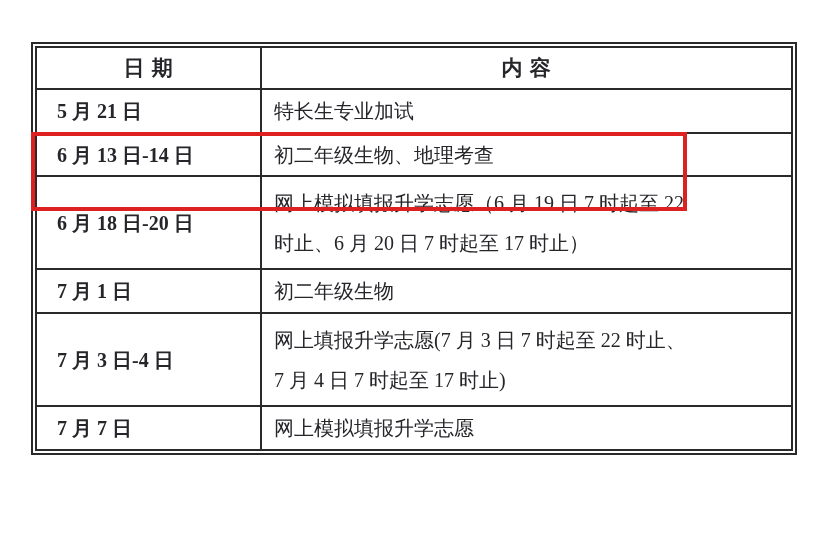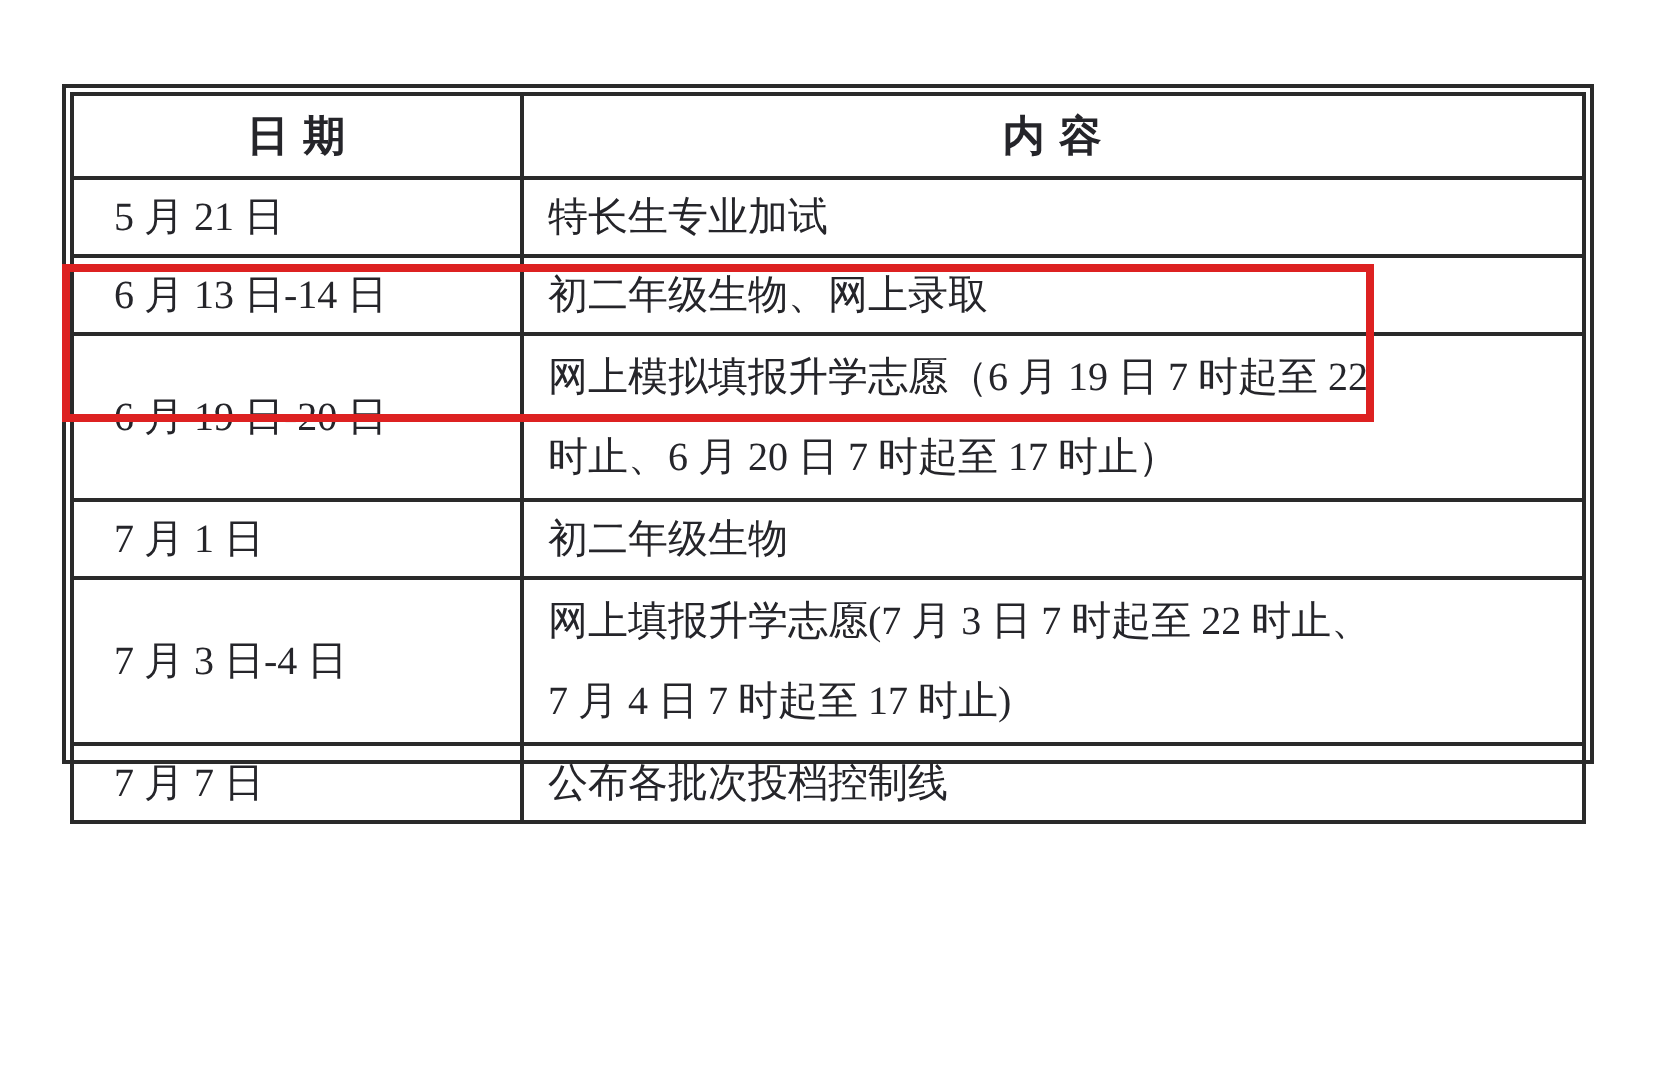--- a/index.html
+++ b/index.html
@@ -15,21 +15,21 @@
     font-family: "Liberation Serif", "DejaVu Serif", serif;
     color: var(--text);
     overflow: hidden;
   }
   .stage { position: relative; width: 830px; height: 533px; }
 
   
   .table-wrap {
     position: absolute;
     left: 31px; top: 42px;
-    width: 766px; height: 340px;
+    width: 766px; height: 413px;
     border: 2px solid var(--border);
     padding: 2px;
     background: var(--background);
   }
   table.schedule {
     width: 100%; height: 100%;
     border-collapse: collapse;
     table-layout: fixed;
   }
   th, td {
@@ -44,20 +44,21 @@
     text-align: center;
     letter-spacing: 1px;
   }
   thead tr { height: 42px; }
   tbody tr { height: 39px; }
   tbody tr.tall { height: 83px; }
   td.date-cell {
     width: 225px;
     padding-left: 20px;
     white-space: nowrap;
+    font-weight: bold;
   }
   td.content-cell {
     padding-left: 12px;
     white-space: pre-line;
   }
   tbody tr.tall td.content-cell { line-height: 40px; margin-top: 20px; }
 
   
   .highlight-box {
     position: absolute;
@@ -81,39 +82,39 @@
           <th>内 容</th>
         </tr>
       </thead>
       <tbody>
         <tr>
           <td class="date-cell">5 月 21 日</td>
           <td class="content-cell">特长生专业加试</td>
         </tr>
         <tr>
           <td class="date-cell">6 月 13 日-14 日</td>
-          <td class="content-cell">初二年级生物、网上录取</td>
+          <td class="content-cell">初二年级生物、地理考查</td>
         </tr>
         <tr class="tall">
-          <td class="date-cell">6 月 19 日-20 日</td>
+          <td class="date-cell">6 月 18 日-20 日</td>
           <td class="content-cell">网上模拟填报升学志愿（6 月 19 日 7 时起至 22
 时止、6 月 20 日 7 时起至 17 时止）</td>
         </tr>
         <tr>
           <td class="date-cell">7 月 1 日</td>
           <td class="content-cell">初二年级生物</td>
         </tr>
         <tr class="tall">
           <td class="date-cell">7 月 3 日-4 日</td>
           <td class="content-cell">网上填报升学志愿(7 月 3 日 7 时起至 22 时止、
 7 月 4 日 7 时起至 17 时止)</td>
         </tr>
         <tr>
           <td class="date-cell">7 月 7 日</td>
-          <td class="content-cell">公布各批次投档控制线</td>
+          <td class="content-cell">网上模拟填报升学志愿</td>
         </tr>
       </tbody>
     </table>
   </div>
 
   <div class="highlight-box"></div>
 
 </div>
 
 </body></html>

